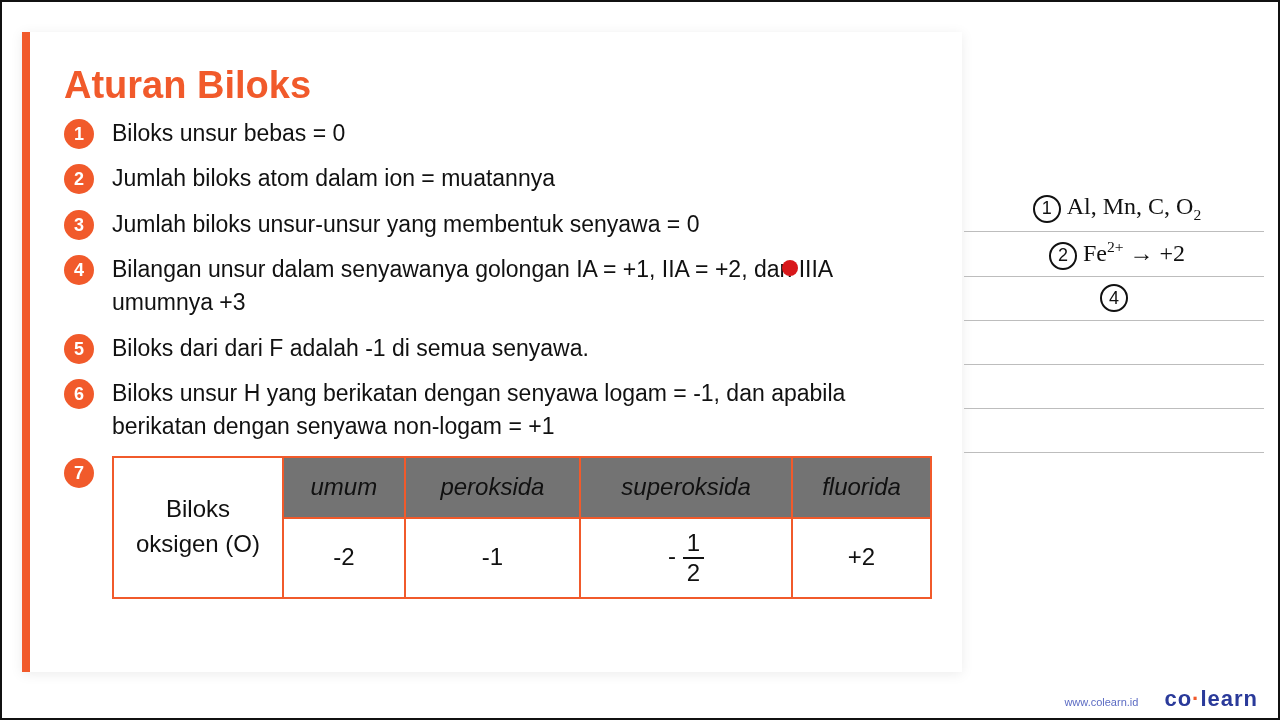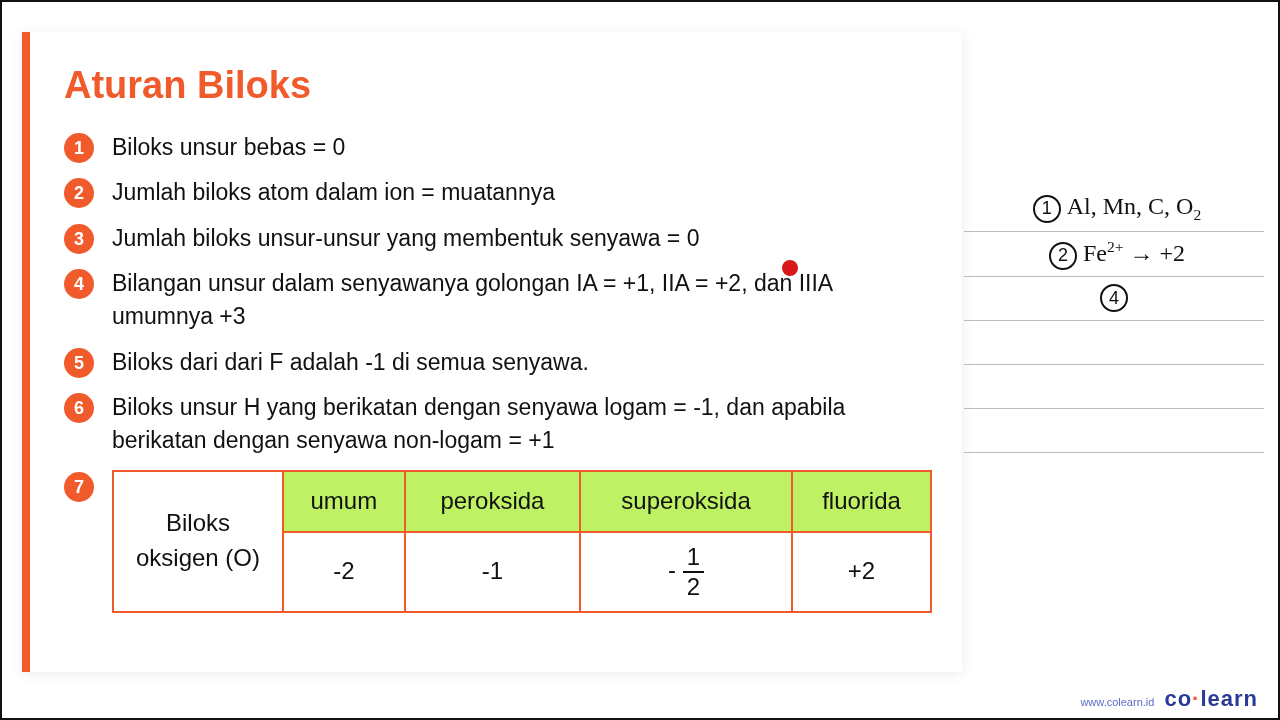--- a/index.html
+++ b/index.html
@@ -16,21 +16,21 @@
     width: 940px; height: 640px;
     background: #fff;
     border-left: 8px solid #f15a2b;
     box-shadow: 0 2px 12px rgba(0,0,0,0.08);
     padding: 32px 30px 20px 34px;
   }
   .title {
     color: #f15a2b;
     font-size: 38px;
     font-weight: 800;
-    margin-bottom: 24px;
+    margin-bottom: 10px;
   }
   .rules { list-style: none; }
   .rules li {
     display: flex;
     align-items: flex-start;
     margin-bottom: 12px;
     font-size: 23px;
     line-height: 1.45;
     color: #111;
   }
@@ -52,21 +52,21 @@
   table.ox {
     border-collapse: collapse;
     width: 820px;
     font-size: 24px;
   }
   table.ox th, table.ox td {
     border: 2px solid #f15a2b;
     text-align: center;
     padding: 12px 8px;
   }
-  table.ox th { background: #bef264; font-weight: 400; }
+  table.ox th { background: #737373; font-weight: 400; font-style: italic; }
   table.ox .lbl { width: 170px; }
   .frac { display: inline-block; vertical-align: middle; text-align: center; line-height: 1; }
   .frac .t { display: block; border-bottom: 2px solid #111; padding: 0 4px 2px; }
   .frac .b2 { display: block; padding-top: 2px; }
   .red-dot {
     width: 16px; height: 16px; border-radius: 50%; background: #d8181b;
     position: absolute; left: 752px; top: 228px;
   }
   .notes {
     position: absolute;
@@ -88,21 +88,21 @@
     border: 2px solid #111; border-radius: 50%;
     align-items: center; justify-content: center;
     font-size: 18px; margin-right: 6px;
     font-family: Arial, sans-serif;
   }
   sub { font-size: 0.65em; vertical-align: sub; }
   sup { font-size: 0.65em; vertical-align: super; }
   .footer {
     position: absolute; right: 20px; bottom: 6px;
     font-size: 14px; color: #2a3a9a;
-    display: flex; align-items: baseline; gap: 10px;
+    display: flex; align-items: baseline; gap: 26px;
   }
   .footer .url { font-size: 11px; color: #5b6bc3; }
   .footer .brand { font-weight: 700; font-size: 22px; letter-spacing: 1px; }
   .footer .brand .dot { color: #f15a2b; }
 </style>
 </head>
 <body>
 
 <div class="slide">
   <div class="title">Aturan Biloks</div>

